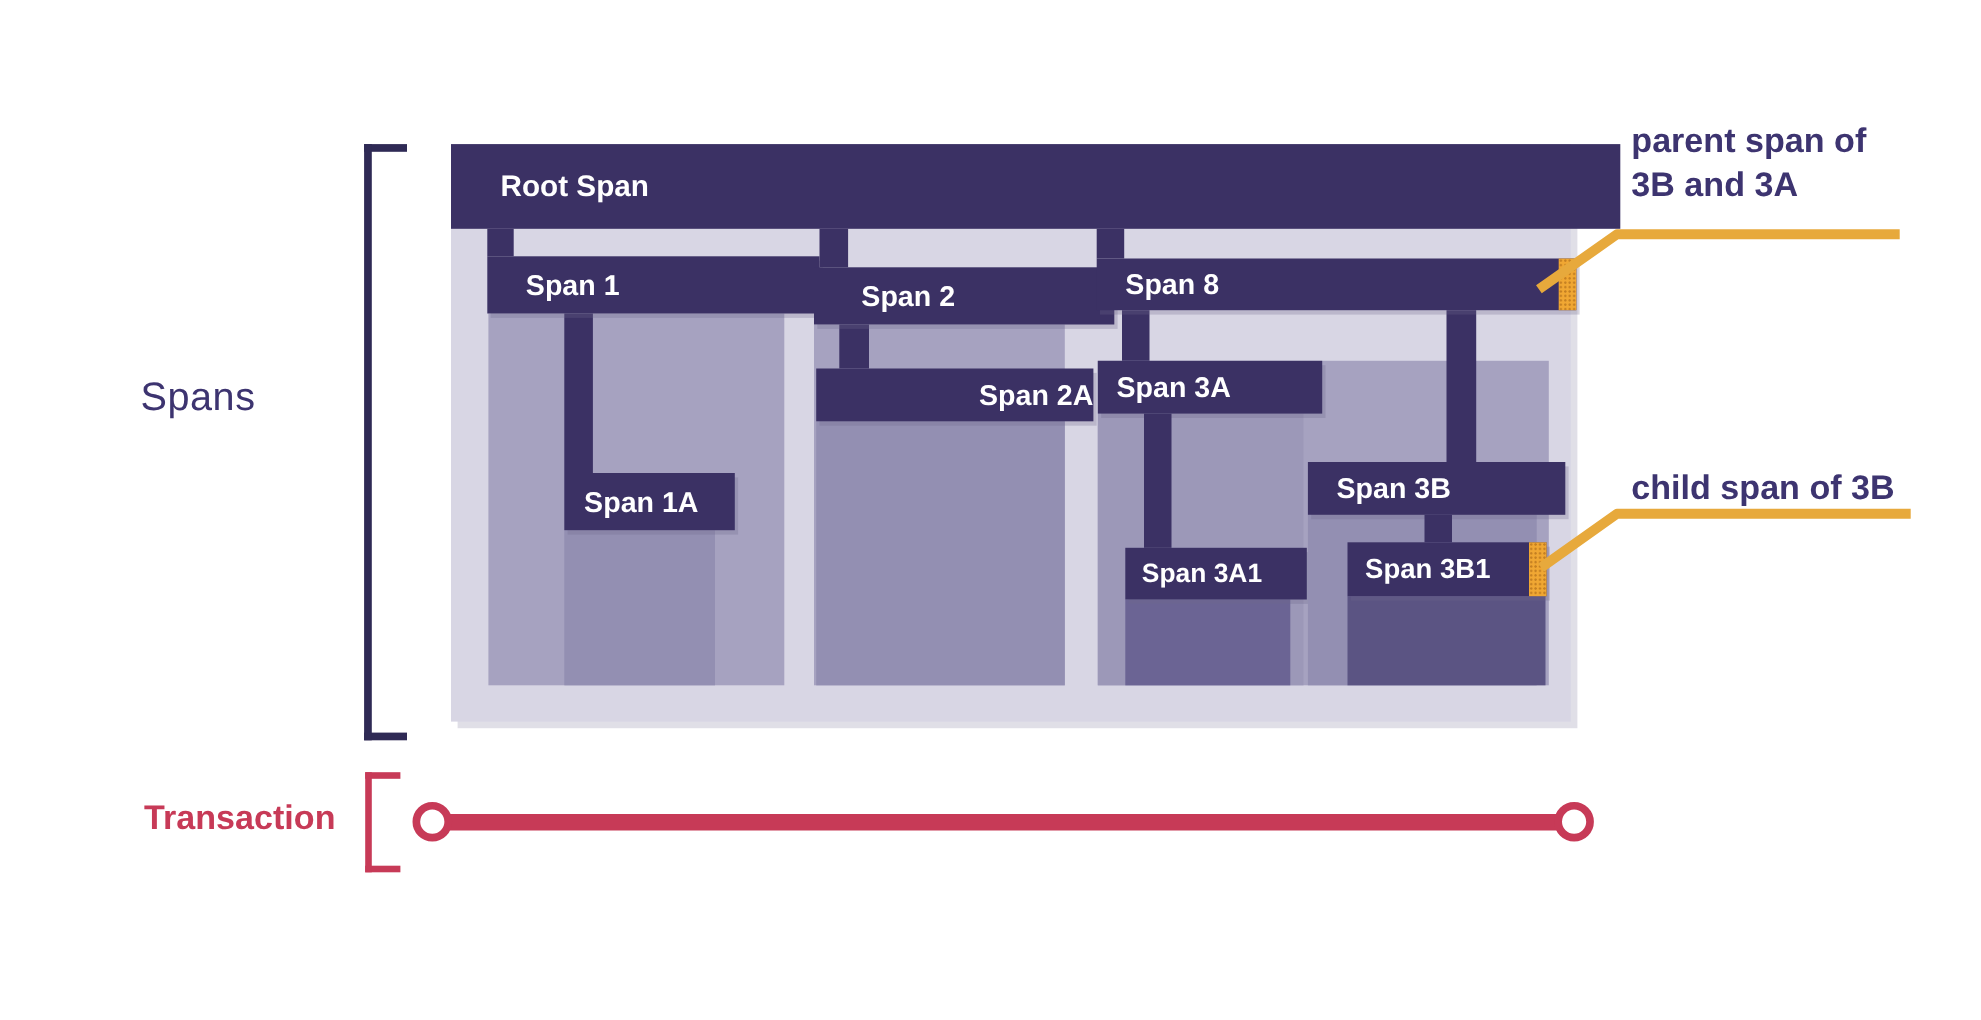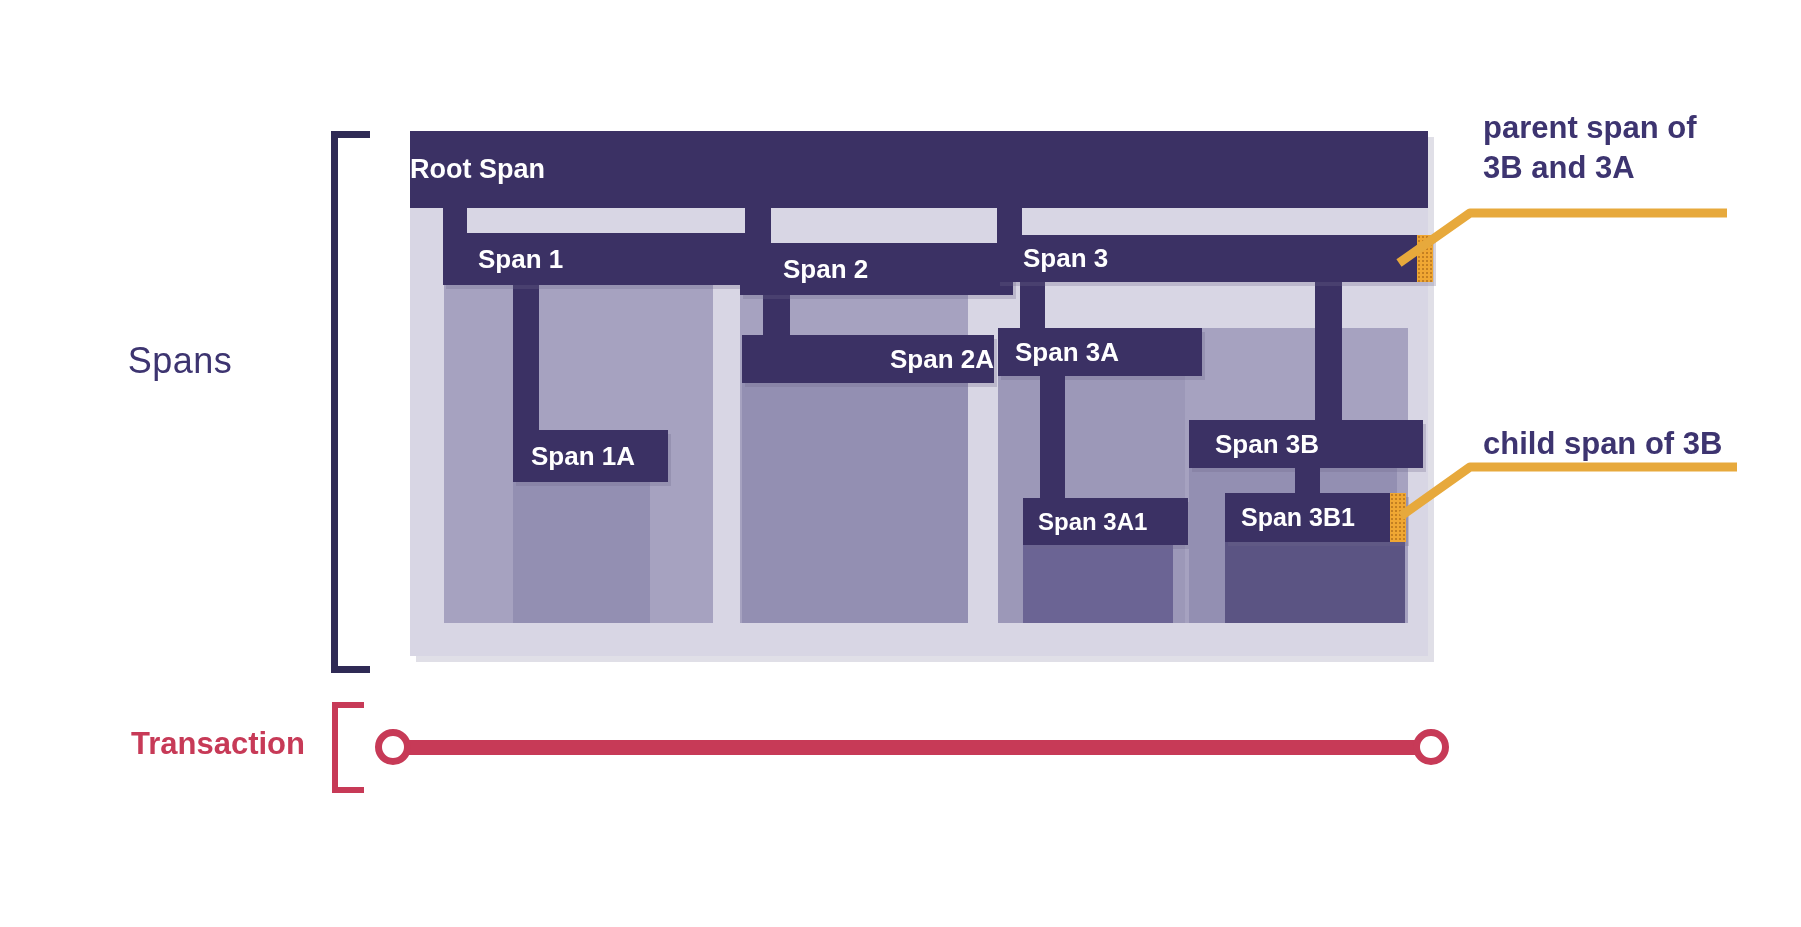--- a/index.html
+++ b/index.html
@@ -27,21 +27,21 @@
   
   .container{position:absolute;left:410px;top:131px;width:1018px;height:525px;
     background:var(--container-light);
     box-shadow:6px 6px 0 rgba(165,162,185,.35);}
   .bar{position:absolute;background:var(--dark);color:#fff;font-weight:bold;
     font-size:26px;white-space:nowrap;box-shadow:3px 4px 0 rgba(110,105,140,.28);}
   .conn{position:absolute;background:var(--dark);}
   .body{position:absolute;}
   .dots{background-image:radial-gradient(circle,rgba(255,255,255,.14) 1.2px,transparent 1.3px);
     background-size:6px 6px;}
-  .root-bar{left:0;top:0;width:1018px;height:77px;line-height:77px;
+  .root-bar{left:0;top:0;width:1018px;height:77px;line-height:77px;padding-left:45px;
     font-size:27px;box-shadow:none;}
   
   .conn-r1  {left:33px; top:77px; width:24px;height:25px;}
   .bar-s1   {left:33px; top:102px;width:267px;height:52px;line-height:52px;padding-left:35px;}
   .body-s1  {left:34px; top:154px;width:269px;height:338px;background:var(--body-med);}
   .conn-1a  {left:103px;top:154px;width:26px;height:145px;}
   .bar-s1a  {left:103px;top:299px;width:137px;height:52px;line-height:52px;padding-left:18px;}
   .body-s1a {left:103px;top:351px;width:137px;height:141px;background:var(--body-med2);}
   
   .conn-r2  {left:335px;top:77px; width:26px;height:35px;}
@@ -98,21 +98,21 @@
     <div class="conn conn-2a"></div>
     <div class="bar bar-s2">Span 2</div>
     <div class="body body-s2a"></div>
     <div class="bar bar-s2a">Span 2A</div>
 
     <div class="conn conn-r3"></div>
     <div class="body body-s3"></div>
     <div class="conn conn-3a"></div>
     <div class="conn conn-3b"></div>
     <div class="bar bar-s3">
-      <span>Span 3</span>
+      <span>Span 8</span>
       <span class="marker dots"></span>
     </div>
     <div class="body body-s3a"></div>
     <div class="bar bar-s3a">Span 3A</div>
     <div class="conn conn-3a1"></div>
     <div class="body body-s3a1 dots"></div>
     <div class="bar bar-s3a1">Span 3A1</div>
     <div class="body body-s3b"></div>
     <div class="bar bar-s3b">Span 3B</div>
     <div class="conn conn-3b1"></div>

